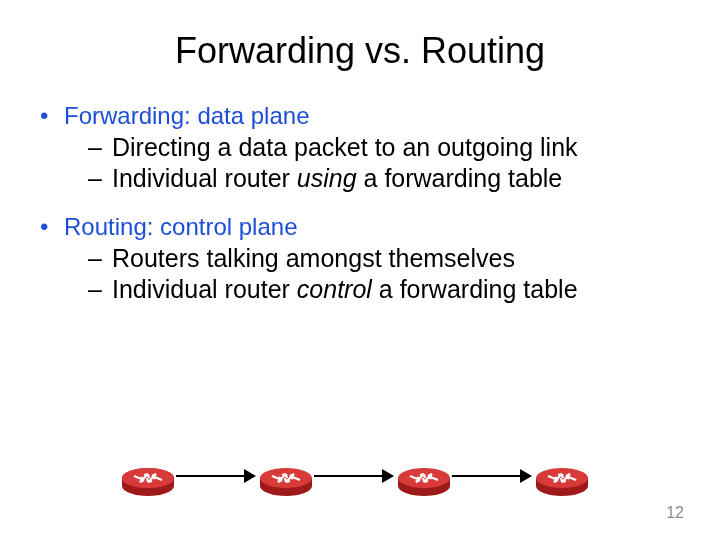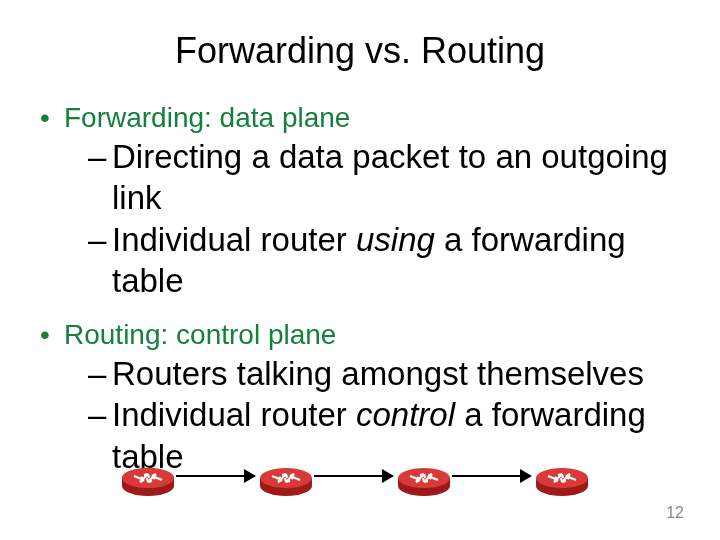--- a/index.html
+++ b/index.html
@@ -20,34 +20,34 @@
     padding: 20px 40px;
   }
   .title {
     text-align: center;
     font-size: 36px;
     font-weight: normal;
     margin: 10px 0 30px 0;
     color: #000;
   }
   .lvl1 {
-    font-size: 28px;
+    font-size: 24px;
     margin: 6px 0 2px 0;
     padding-left: 24px;
     position: relative;
-    color: #15803d;
+    color: #1d4ed8;
   }
   .lvl1::before {
     content: "•";
     position: absolute;
     left: 0;
     top: 0;
   }
   .lvl2 {
-    font-size: 33px;
+    font-size: 25px;
     margin: 0 0 0 0;
     padding-left: 72px;
     position: relative;
     color: #000;
     line-height: 1.25;
   }
   .lvl2::before {
     content: "–";
     position: absolute;
     left: 48px;

